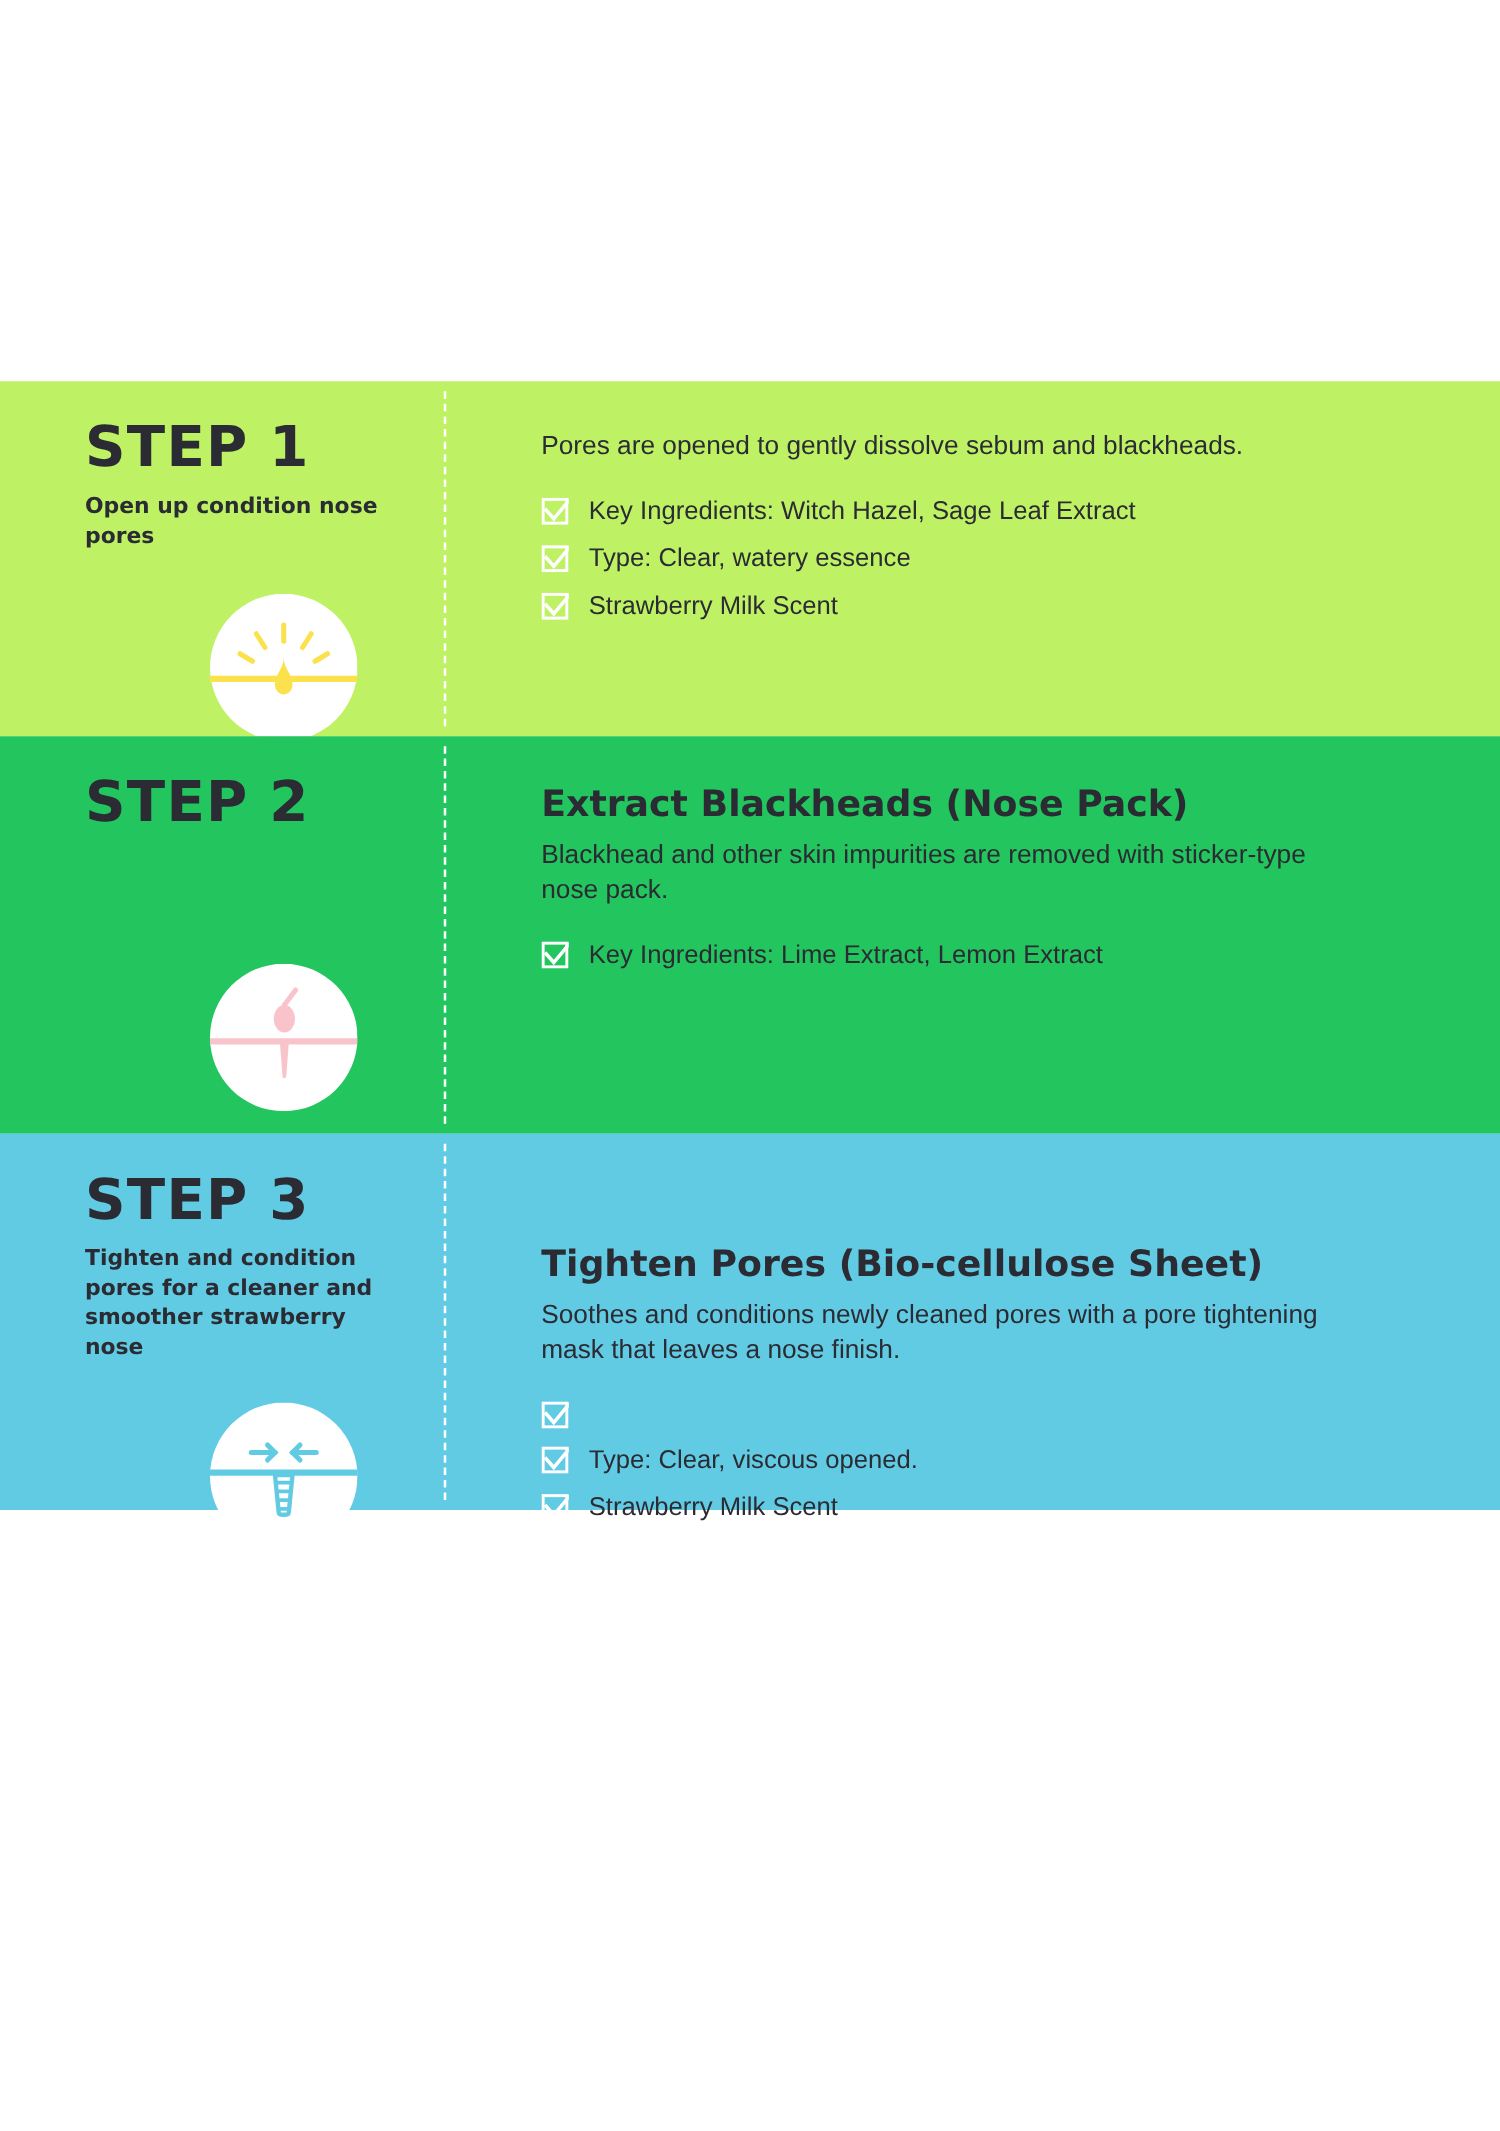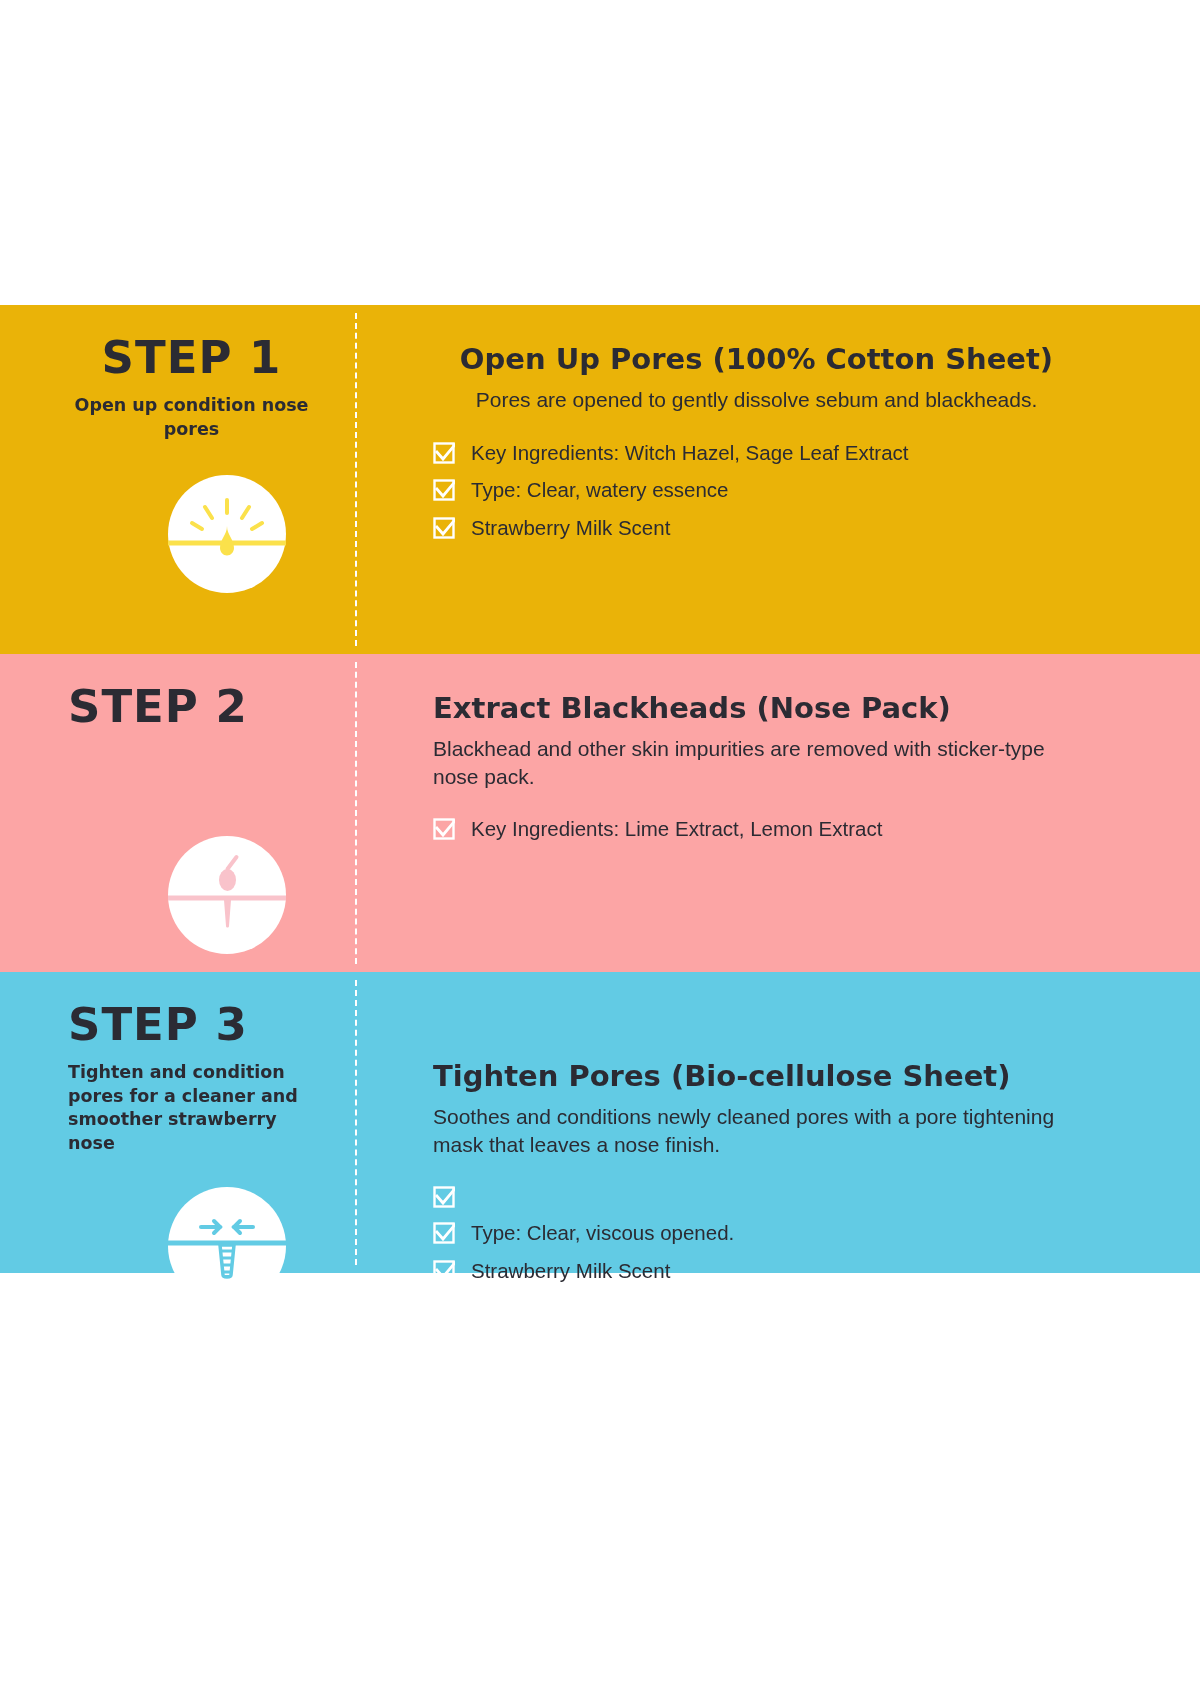--- a/index.html
+++ b/index.html
@@ -20,22 +20,22 @@
     left: 0;
     top: 305px;
     width: 1200px;
   }
 
   .step-row {
     position: relative;
     display: flex;
     box-sizing: border-box;
   }
-  .step-row.s1 { height: 349px; background: #eab308; text-align: center; }
-  .step-row.s2 { height: 318px; background: #fca5a5; }
+  .step-row.s1 { height: 284px; background: #bef264; }
+  .step-row.s2 { height: 318px; background: #22c55e; }
   .step-row.s3 { height: 301px; background: #62cbe4; }
 
   
   .step-row::after {
     content: "";
     position: absolute;
     left: 355px;
     top: 8px;
     bottom: 8px;
     width: 0;
@@ -144,21 +144,20 @@
             <line x1="59" y1="38" x2="59" y2="25"></line>
             <line x1="44" y1="43" x2="37" y2="32"></line>
             <line x1="74" y1="43" x2="81" y2="32"></line>
             <line x1="34" y1="54" x2="24" y2="48"></line>
             <line x1="84" y1="54" x2="94" y2="48"></line>
           </g>
         </svg>
       </div>
     </div>
     <div class="right-col">
-      <div class="head">Open Up Pores (100% Cotton Sheet)</div>
       <p class="desc">Pores are opened to gently dissolve sebum and blackheads.</p>
       <ul class="bullets">
         <li>
           <span class="check">
             <svg width="22" height="22" viewBox="0 0 22 22">
                 <rect x="1.5" y="1.5" width="19" height="19" fill="none" stroke="#ffffff" stroke-width="2.4"></rect>
                 <path d="M3 9 L10 17 L25 -1" fill="none" stroke="#ffffff" stroke-width="2.8"></path>
               </svg>
           </span>
           <span class="bullet-text">Key Ingredients: Witch Hazel, Sage Leaf Extract</span>

